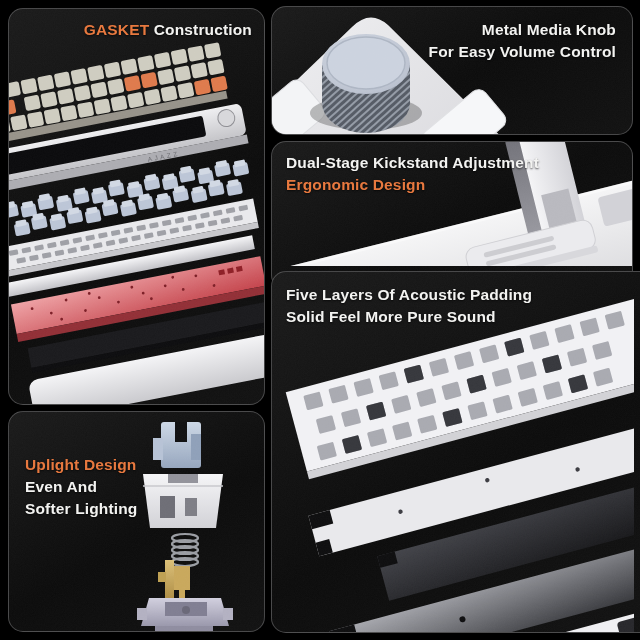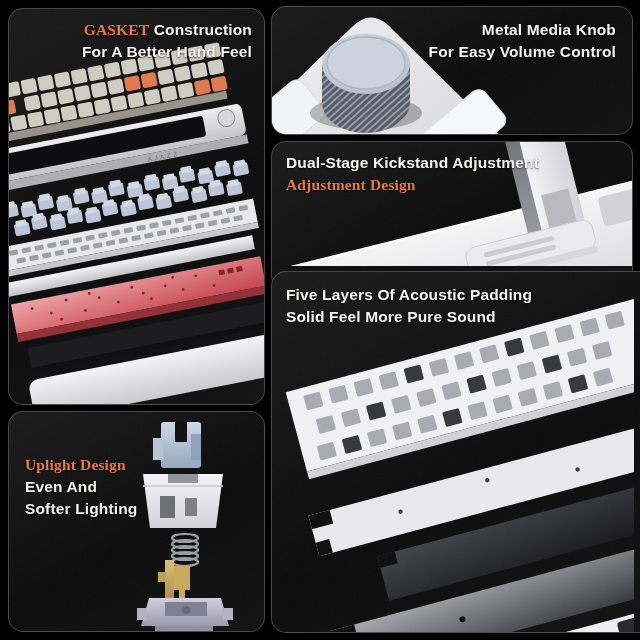--- a/index.html
+++ b/index.html
@@ -6,21 +6,21 @@
   .stage{position:relative;width:640px;height:640px;background:#000;overflow:hidden;
          font-family:"Liberation Sans",sans-serif;}
   .panel{position:absolute;border-radius:15px;border:1px solid rgba(160,160,162,.40);
          background:linear-gradient(150deg,#1b1b1b 0%,#0c0c0c 55%,#121212 100%);
          overflow:hidden;box-sizing:border-box;}
   .illus{position:absolute;left:0;top:0;}
   .grain{position:absolute;left:0;top:0;width:100%;height:100%;opacity:.5;pointer-events:none;}
   .t{position:absolute;color:#F3F3F1;font-weight:700;font-size:15.5px;line-height:22px;
      letter-spacing:.15px;text-shadow:0 1px 2px rgba(0,0,0,.65);white-space:nowrap;}
   .t.right{text-align:right;}
-  .accent{color:#E8793F;font-family:Liberation Serif, serif;}
+  .accent{color:#E8793F;}
   #p-gasket  {left:8px;  top:8px;  width:257px;height:397px;}
   #p-uplight {left:8px;  top:411px;width:257px;height:221px;}
   #p-knob    {left:271px;top:6px;  width:362px;height:129px;}
   #p-kick    {left:271px;top:141px;width:362px;height:149px;}
   #p-acoustic{left:271px;top:271px;width:390px;height:362px;}
 </style>
 </head>
 <body>
 
 <svg width="0" height="0" style="position:absolute" aria-hidden="true">
@@ -273,21 +273,20 @@
         </g>
 
         <rect x="-12" y="348" width="252" height="42" rx="10" fill="url(#gBot)"></rect>
       </g>
     </svg>
     <svg class="grain">
         <rect width="100%" height="100%" filter="url(#grain)"></rect>
       </svg>
     <div class="t right" style="top:10px;right:12px;">
       <div><span class="accent">GASKET</span> <span>Construction</span></div>
-      <div>For A Better Hand Feel</div>
     </div>
   </section>
 
   <section class="panel" id="p-knob">
     <svg class="illus" width="362" height="129" viewBox="0 0 362 129">
 
       <path d="M -30 126 L 80 20 Q 98 2 116 18 L 268 168 L 30 280 Z" fill="url(#gDeck)"></path>
       <g transform="rotate(-40 20 100)">
         <rect x="-28" y="80" width="72" height="48" rx="9" fill="#F3F4F6" stroke="#DCDDE0"></rect>
       </g>
@@ -331,21 +330,21 @@
           <rect x="212" y="113" width="72" height="5" rx="2.5" fill="#CDCDD1"></rect>
           <rect x="194" y="124" width="130" height="7" rx="3" fill="#D8D8DC"></rect>
         </g>
       </g>
     </svg>
     <svg class="grain">
         <rect width="100%" height="100%" filter="url(#grain)"></rect>
       </svg>
     <div class="t" style="top:10px;left:14px;">
       <div>Dual-Stage Kickstand Adjustment</div>
-      <div class="accent">Adjustment Design</div>
+      <div class="accent">Ergonomic Design</div>
     </div>
   </section>
 
   <section class="panel" id="p-acoustic">
     <svg class="illus" width="362" height="362" viewBox="0 0 362 362">
       <g transform="rotate(-15 180 200)">
 
         <g>
           <rect x="40" y="80" width="380" height="82" fill="#F1F1F4"></rect>
           <g fill="#A9AAB1">

